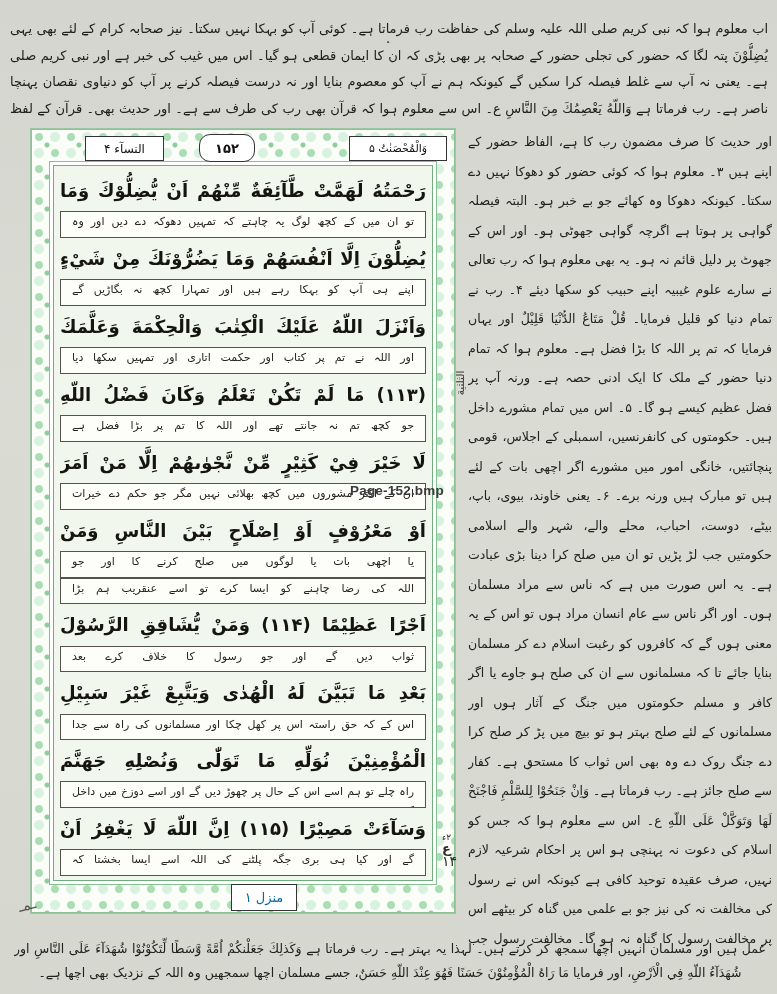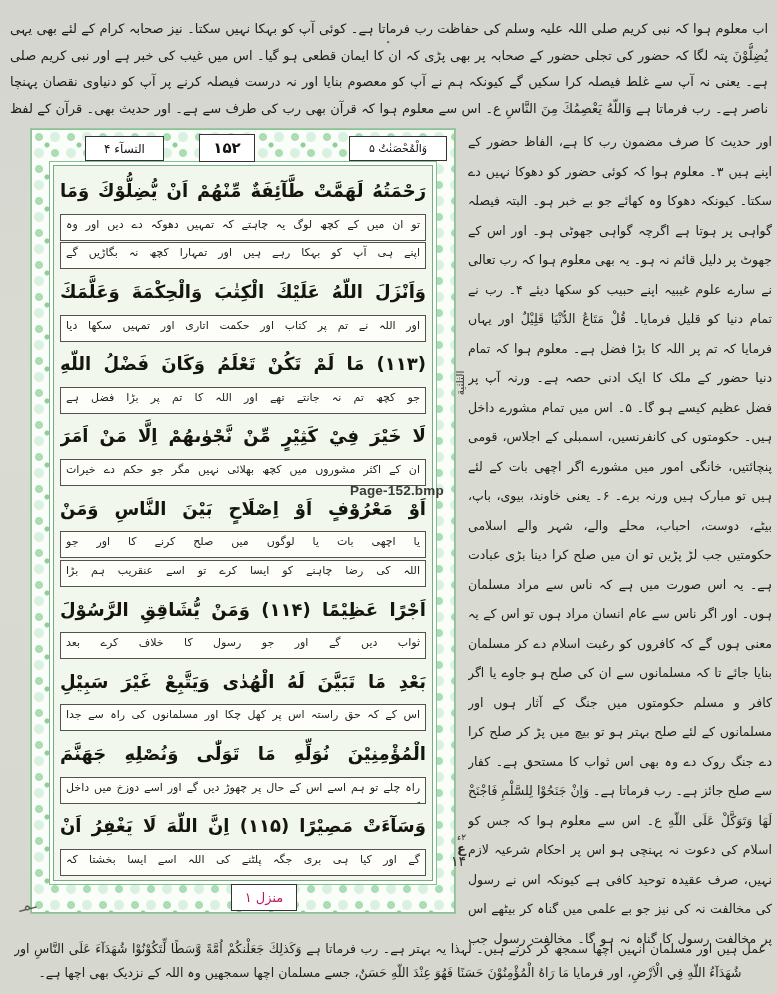--- a/index.html
+++ b/index.html
@@ -37,49 +37,49 @@
     padding:4px 6px;
   }
   .arabic-line{
     height:42px; line-height:42px; overflow:hidden; direction:rtl;
     font-size:18px; font-weight:bold; color:#15140f;
     text-align:justify; text-align-last:justify;
   }
   .urdu-box{
     height:27px; line-height:19px; overflow:hidden; direction:rtl;
     background:#fdfdfa; border:1px solid #55524c; box-sizing:border-box;
-    font-size:11px; color:#262420; padding:0 5px;
+    font-size:11px; color:#262420; padding:0 11px;
     text-align:justify; text-align-last:justify;
   }
   .hdr-box{
     position:absolute; background:#ffffff; border:1px solid #333;
     display:flex; align-items:center; justify-content:center;
     direction:rtl; color:#111; z-index:3;
   }
   .hdr-juz{top:7px; right:8px; width:96px; height:23px; font-size:11px;}
-  .hdr-page{top:5px; left:168px; width:54px; height:26px; font-size:15px; font-weight:bold;}
+  .hdr-page{top:5px; left:168px; width:54px; height:26px; font-size:13px; font-weight:bold;border-radius:11px;}
   .hdr-surah{top:7px; left:54px; width:77px; height:23px; font-size:12px;}
   .manzil-box{
     position:absolute; bottom:2px; left:200px; width:64px; height:25px;
     background:#ffffff; border:1px solid #333; z-index:3;
     display:flex; align-items:center; justify-content:center;
-    direction:rtl; font-size:13px; color:#be185d;
+    direction:rtl; font-size:13px; color:#0369a1;
   }
   
   .side-note{
     position:absolute; left:450px; top:348px; width:20px; height:70px;
     display:flex; align-items:center; justify-content:center;
   }
   .side-note span{
     transform:rotate(-90deg); white-space:nowrap;
     font-size:10.5px; color:#35332e; direction:rtl;
   }
   .ruku-marker{
     position:absolute; left:442px; top:831px; width:24px;
-    text-align:right; direction:rtl; color:#2e2c28; line-height:12px; z-index:2;
+    text-align:left; direction:rtl; color:#2e2c28; line-height:12px; z-index:2;
   }
   .ruku-marker .rk-top{display:block; font-size:9px;}
   .ruku-marker .rk-ain{display:block; font-size:13px; font-weight:bold;}
   .ruku-marker .rk-bottom{display:block; font-size:14px;}
   .ink-smudge{
     position:absolute; left:18px; top:896px; font-size:15px; color:#44423b;
     transform:rotate(-14deg); opacity:.85; direction:rtl;
   }
   
   .commentary{
@@ -117,20 +117,21 @@
   </div>
 
   <div class="frame">
     <div class="hdr-box hdr-juz">وَالْمُحْصَنٰتُ ۵</div>
     <div class="hdr-box hdr-page">۱۵۲</div>
     <div class="hdr-box hdr-surah">النسآء ۴</div>
 
     <div class="frame-inner">
       <div class="arabic-line">رَحْمَتُهُ لَهَمَّتْ طَّآئِفَةٌ مِّنْهُمْ اَنْ يُّضِلُّوْكَ وَمَا</div>
       <div class="urdu-box">تو ان میں کے کچھ لوگ یہ چاہتے کہ تمہیں دھوکہ دے دیں اور وہ</div>
+      <div class="arabic-line">يُضِلُّوْنَ اِلَّا اَنْفُسَهُمْ وَمَا يَضُرُّوْنَكَ مِنْ شَيْءٍ</div>
       <div class="urdu-box">اپنے ہی آپ کو بہکا رہے ہیں اور تمہارا کچھ نہ بگاڑیں گے</div>
       <div class="arabic-line">وَاَنْزَلَ اللّهُ عَلَيْكَ الْكِتٰبَ وَالْحِكْمَةَ وَعَلَّمَكَ</div>
       <div class="urdu-box">اور اللہ نے تم پر کتاب اور حکمت اتاری اور تمہیں سکھا دیا</div>
       <div class="arabic-line">(۱۱۳) مَا لَمْ تَكُنْ تَعْلَمُ وَكَانَ فَضْلُ اللّهِ عَلَيْكَ عَظِيْمًا</div>
       <div class="urdu-box">جو کچھ تم نہ جانتے تھے اور اللہ کا تم پر بڑا فضل ہے</div>
       <div class="arabic-line">لَا خَيْرَ فِيْ كَثِيْرٍ مِّنْ نَّجْوٰىهُمْ اِلَّا مَنْ اَمَرَ بِصَدَقَةٍ</div>
       <div class="urdu-box">ان کے اکثر مشوروں میں کچھ بھلائی نہیں مگر جو حکم دے خیرات</div>
       <div class="arabic-line">اَوْ مَعْرُوْفٍ اَوْ اِصْلَاحٍ بَيْنَ النَّاسِ وَمَنْ</div>
       <div class="urdu-box">یا اچھی بات یا لوگوں میں صلح کرنے کا اور جو</div>
       <div class="urdu-box">اللہ کی رضا چاہنے کو ایسا کرے تو اسے عنقریب ہم بڑا</div>

